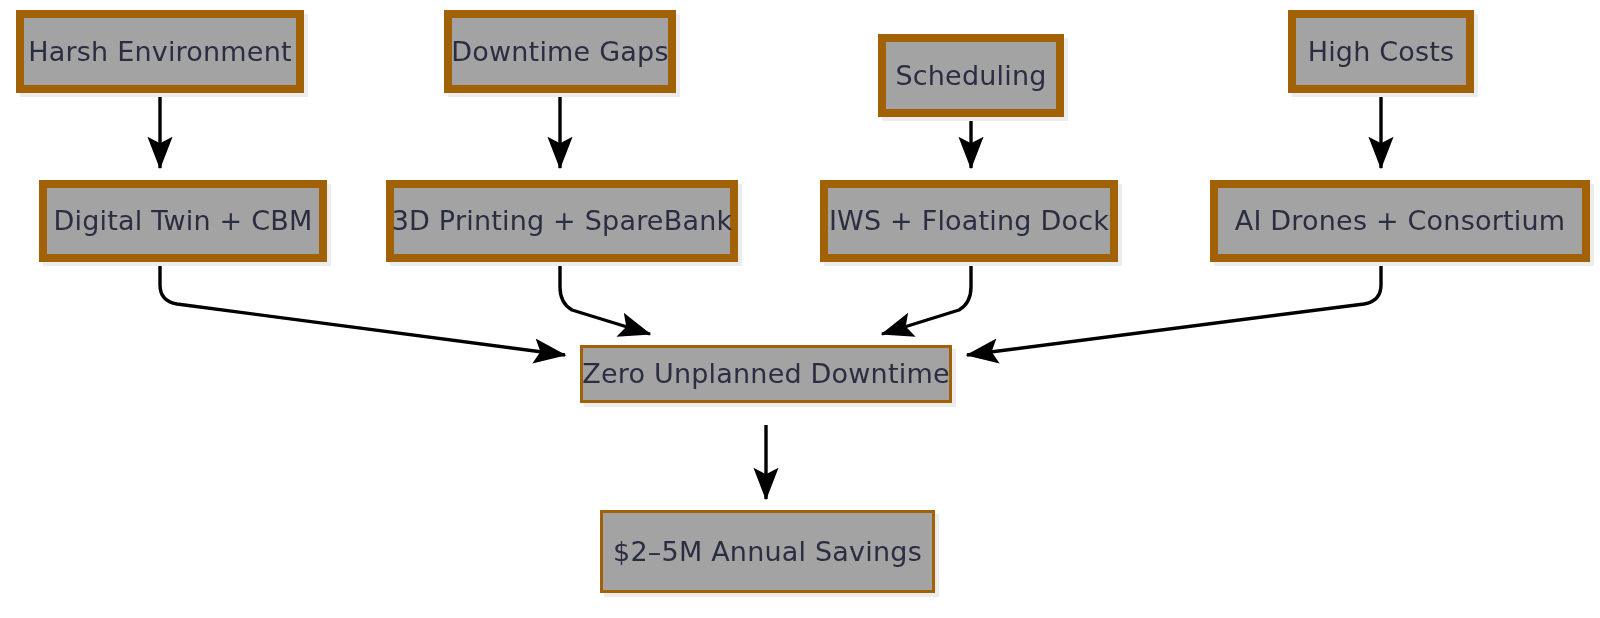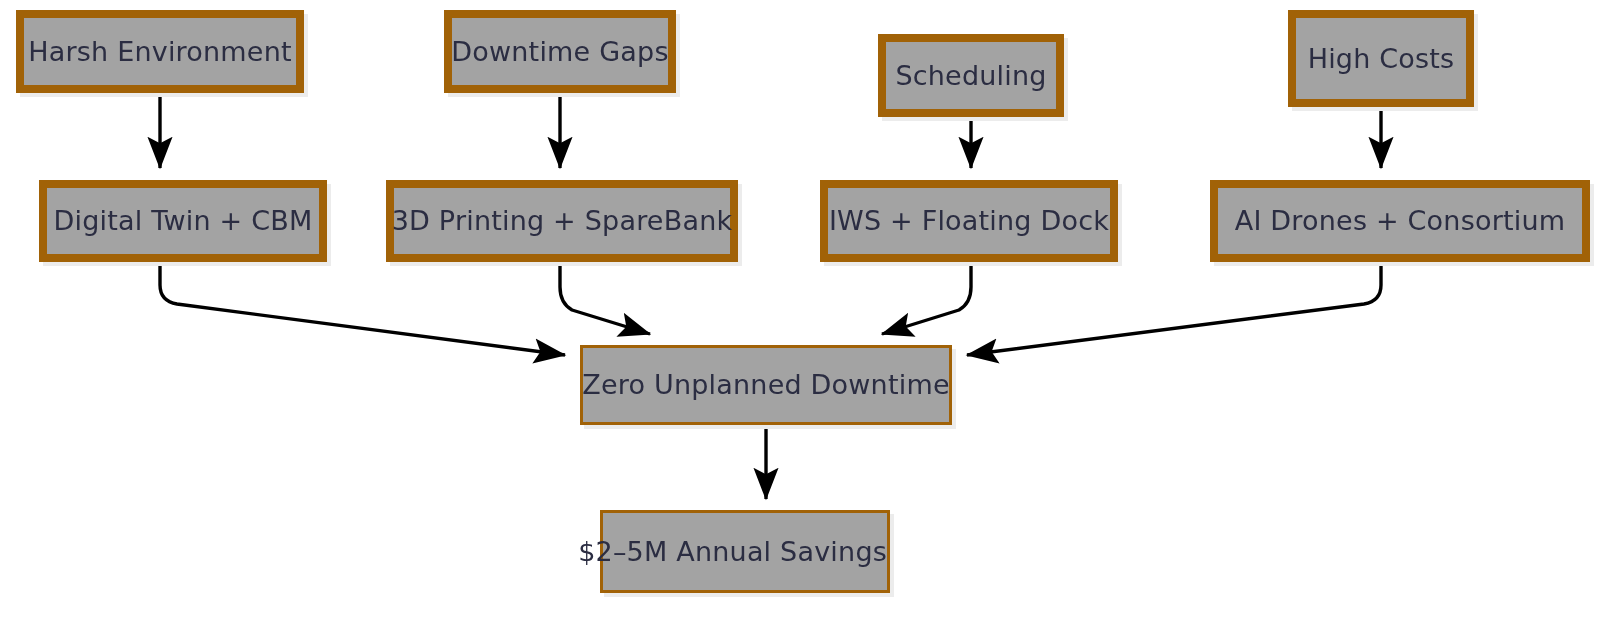--- a/index.html
+++ b/index.html
@@ -85,41 +85,41 @@
   </div>
 
   <div class="node challenge" style="left:444px; top:10px; width:232px; height:83px;">
     <span class="node-label">Downtime Gaps</span>
   </div>
 
   <div class="node challenge" style="left:878px; top:10px; width:186px; height:83px;margin-top:24px;">
     <span class="node-label">Scheduling</span>
   </div>
 
-  <div class="node challenge" style="left:1288px; top:10px; width:186px; height:97px;">
+  <div class="node challenge" style="left:1288px; top:10px; width:186px; height:83px;">
     <span class="node-label">High Costs</span>
   </div>
 
   <div class="node solution" style="left:16px; top:180px; width:288px; height:82px;margin-left:23px;">
     <span class="node-label">Digital Twin + CBM</span>
   </div>
 
   <div class="node solution" style="left:386px; top:180px; width:352px; height:82px;">
     <span class="node-label">3D Printing + SpareBank</span>
   </div>
 
   <div class="node solution" style="left:820px; top:180px; width:298px; height:82px;">
     <span class="node-label">IWS + Floating Dock</span>
   </div>
 
   <div class="node solution" style="left:1210px; top:180px; width:380px; height:82px;">
     <span class="node-label">AI Drones + Consortium</span>
   </div>
 
-  <div class="node outcome" style="left:580px; top:345px; width:372px; height:80px;">
+  <div class="node outcome" style="left:580px; top:345px; width:372px; height:58px;">
     <span class="node-label">Zero Unplanned Downtime</span>
   </div>
 
-  <div class="node result" style="left:600px; top:510px; width:290px; height:83px;justify-content:flex-end;">
+  <div class="node result" style="left:600px; top:510px; width:335px; height:83px;">
     <span class="node-label">$2–5M Annual Savings</span>
   </div>
 
 </div>
 
 </body></html>

